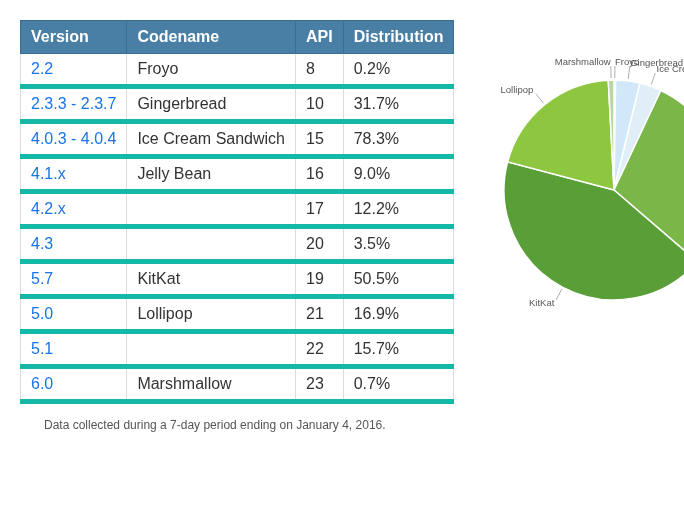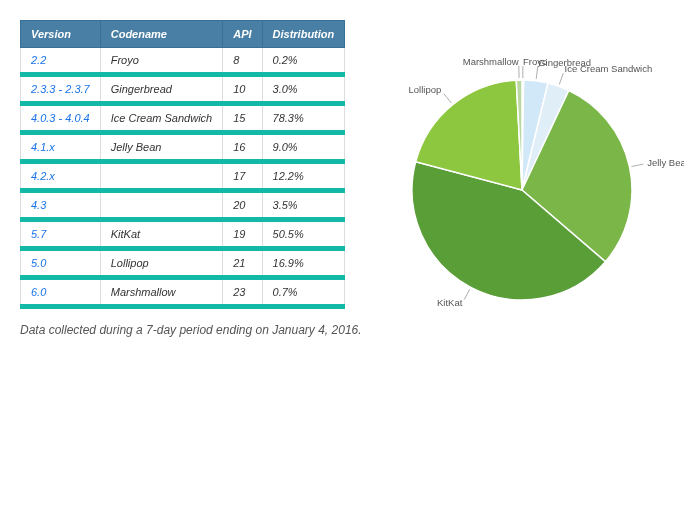--- a/index.html
+++ b/index.html
@@ -15,22 +15,21 @@
     .container {
       display: flex;
       align-items: flex-start;
       gap: 20px;
     }
     .table-section {
       flex: 0 0 auto;
     }
     table {
       border-collapse: collapse;
-      font-size: 11px;
-      font-style: italic;
+      font-size: 16px;
     }
     thead tr {
       background: #4a7fa5;
       color: #fff;
     }
     thead th {
       padding: 7px 10px;
       text-align: left;
       font-weight: bold;
       border: 1px solid #3a6f95;
@@ -52,21 +51,21 @@
       display: flex;
       align-items: center;
       justify-content: center;
       position: relative;
       padding-top: 10px;
     }
     .footnote {
       margin-top: 14px;
       font-size: 12px;
       color: #555;
-      font-style: italic;
+      margin-left: 24px;
     }
     svg text {
       font-family: Arial, sans-serif;
     }
   </style>
 </head>
 <body>
 
 <div class="container">
   <div class="table-section">
@@ -83,21 +82,21 @@
       <tr>
       <td><a class="version-link" href="#">2.2</a></td>
       <td>Froyo</td>
       <td>8</td>
       <td>0.2%</td>
     </tr>
           <tr>
       <td><a class="version-link" href="#">2.3.3 - 2.3.7</a></td>
       <td>Gingerbread</td>
       <td>10</td>
-      <td>3.0%</td>
+      <td>31.7%</td>
     </tr>
           <tr>
       <td><a class="version-link" href="#">4.0.3 - 4.0.4</a></td>
       <td>Ice Cream Sandwich</td>
       <td>15</td>
       <td>78.3%</td>
     </tr>
           <tr>
       <td><a class="version-link" href="#">4.1.x</a></td>
       <td>Jelly Bean</td>
@@ -120,20 +119,26 @@
       <td><a class="version-link" href="#">5.7</a></td>
       <td>KitKat</td>
       <td>19</td>
       <td>50.5%</td>
     </tr>
           <tr>
       <td><a class="version-link" href="#">5.0</a></td>
       <td>Lollipop</td>
       <td>21</td>
       <td>16.9%</td>
+    </tr>
+          <tr>
+      <td><a class="version-link" href="#">5.1</a></td>
+      <td></td>
+      <td>22</td>
+      <td>15.7%</td>
     </tr>
           <tr>
       <td><a class="version-link" href="#">6.0</a></td>
       <td>Marshmallow</td>
       <td>23</td>
       <td>0.7%</td>
     </tr>
         </tbody>
     </table>
     <div class="footnote">Data collected during a 7-day period ending on January 4, 2016.</div>

